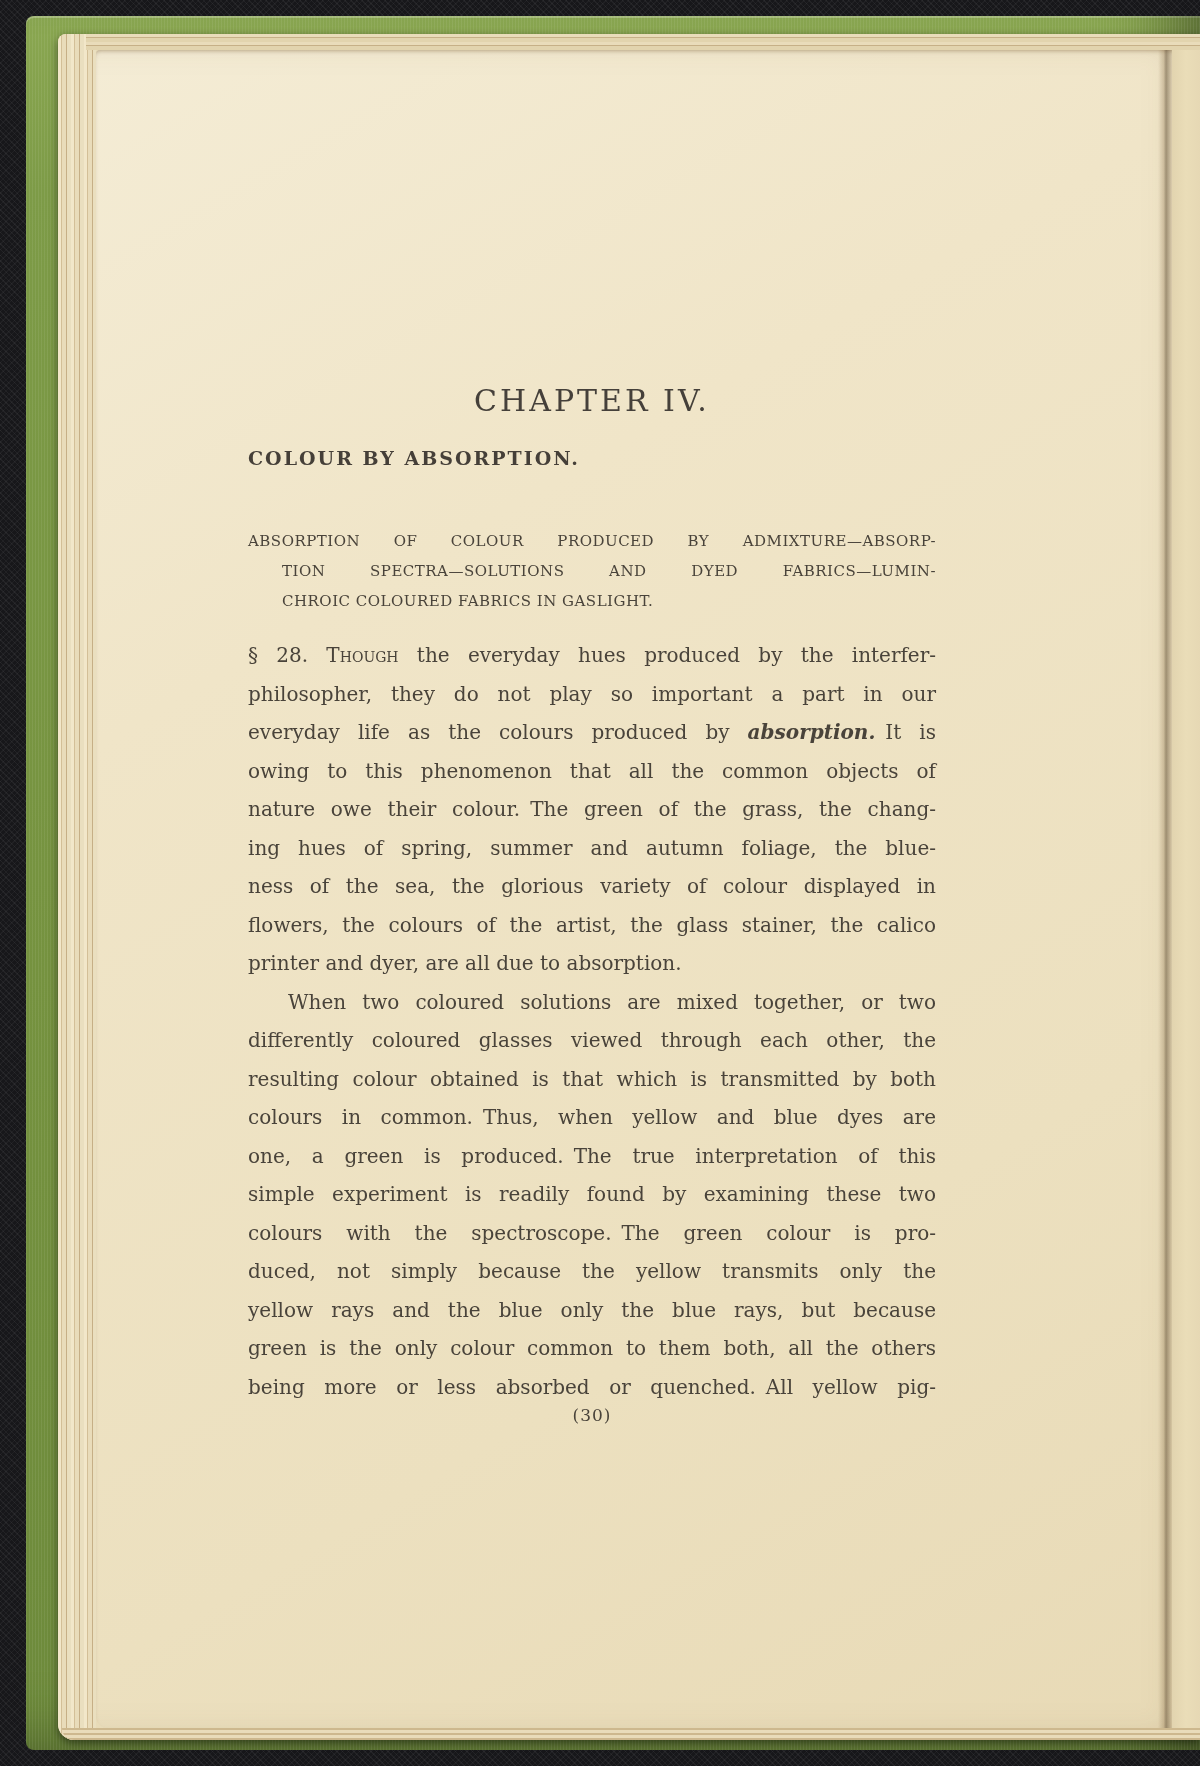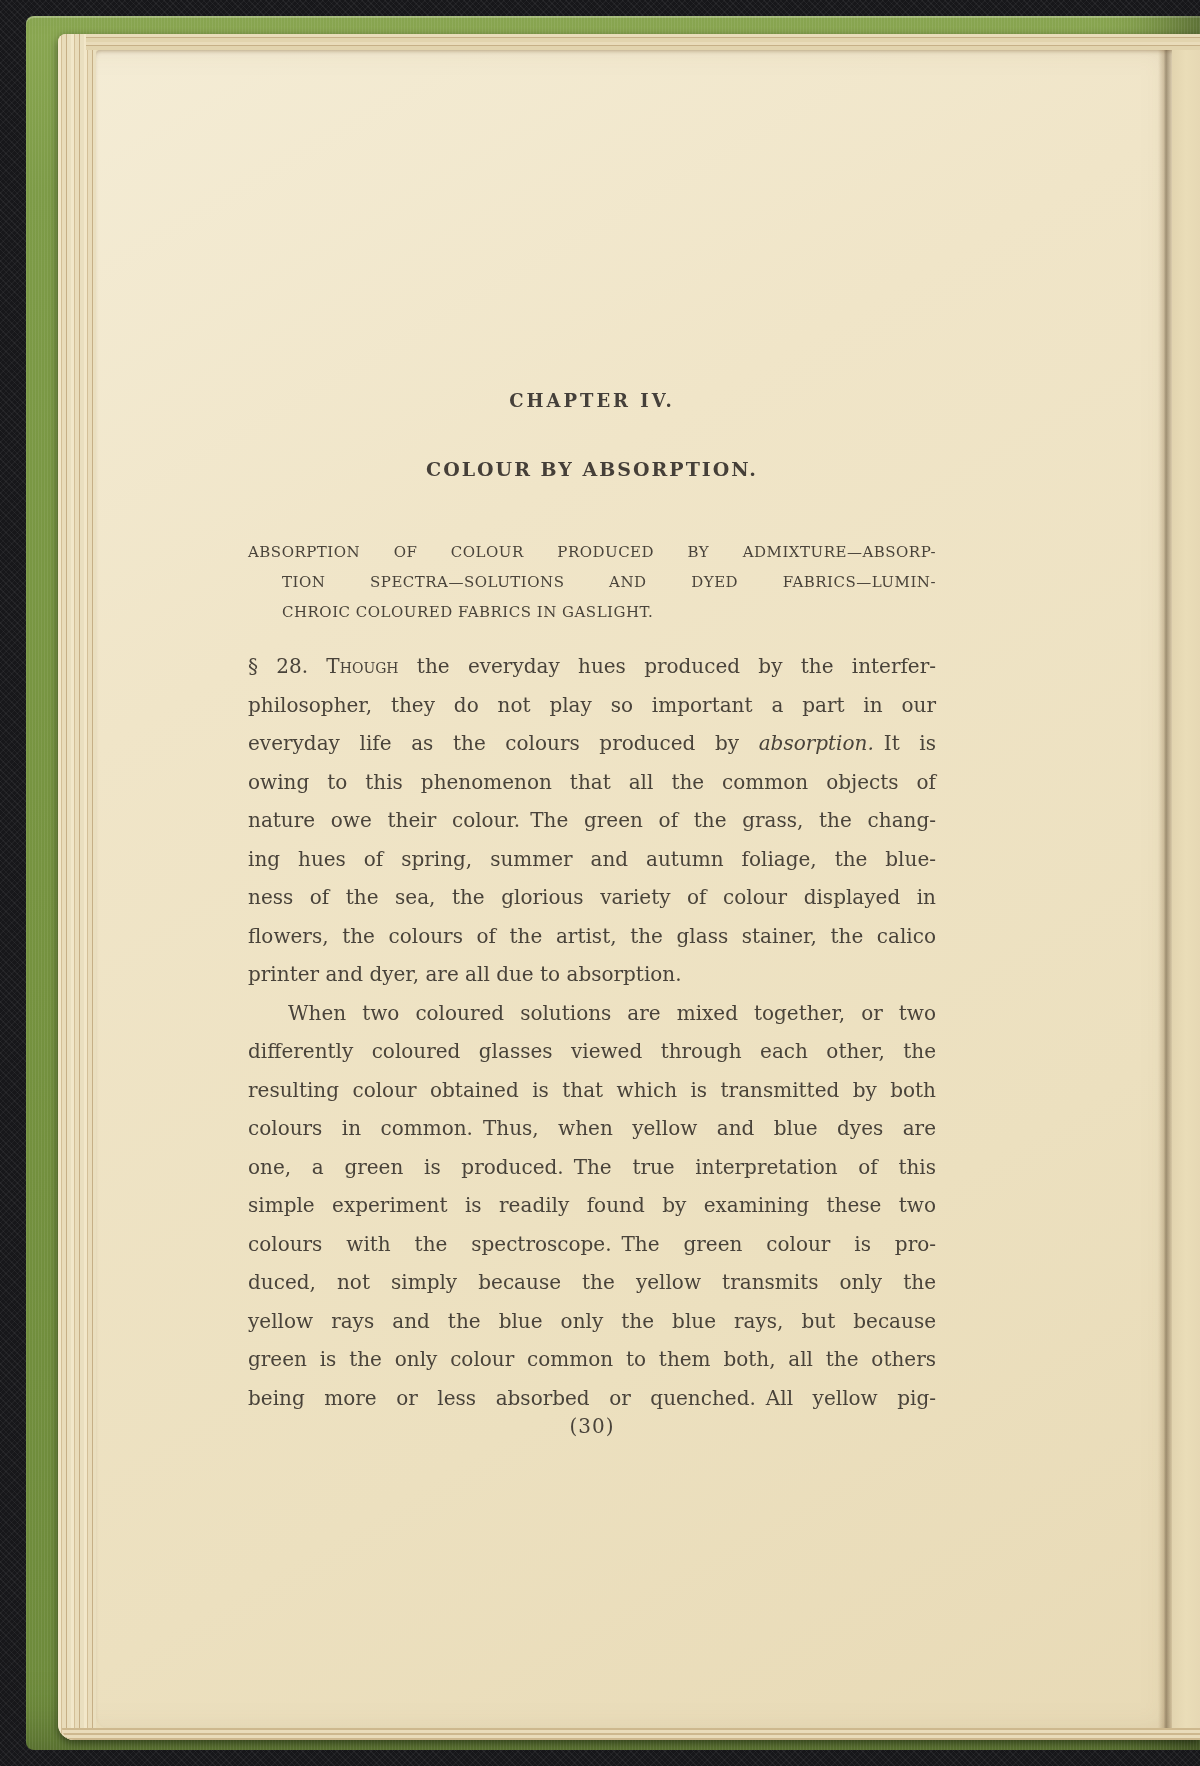--- a/index.html
+++ b/index.html
@@ -58,38 +58,38 @@
   .page-sliver {
     position:absolute; top:0; bottom:0; left:1076px; right:0;
     background:linear-gradient(90deg, #e2d4af 0%, #ead griffcb8 50%, #e6d8b4 100%);
     background:linear-gradient(90deg, #e2d4af 0%, #eaddb8 50%, #e6d8b4 100%);
   }
   
   .text-block {
     position:absolute; left:152px; top:336px; width:688px; color:#49433a;
   }
   .chapter {
-    margin:0 0 41px; font-size:18px; line-height:30px; font-weight:700;
+    margin:0 0 30px; font-size:30px; line-height:30px; font-weight:400;
     letter-spacing:3px; text-align:center; color:#45403a;
   }
   .subtitle {
     margin:0 0 56px; font-size:19px; line-height:24px; font-weight:700;
-    letter-spacing:2px; text-align:center; color:#453f38;
+    letter-spacing:2px; color:#453f38;
   }
   .synopsis { margin:0 0 20px; font-size:15px; line-height:30px; letter-spacing:0.5px; }
   .syn-line { text-align:justify; text-align-last:justify; }
   .syn-line.hang { padding-left:34px; }
   .syn-line.endline { text-align-last:left; }
   .bodytext { font-size:20px; line-height:38.5px; }
   .line { text-align:justify; text-align-last:justify; }
   .line.endline { text-align-last:left; }
   .line.indent { text-indent:40px; }
   .sc { font-variant:small-caps; }
-  .it { font-style:italic; }
-  .pagenum { margin-top:-10px; text-align:center; font-size:20px; letter-spacing:1px; }
+  .it { font-style:italic;font-weight:bold; }
+  .pagenum { margin-top:-10px; text-align:center; font-size:17px; letter-spacing:1px; }
 </style>
 </head>
 <body>
 
 <div class="canvas">
 
   <div class="cover"></div>
 
   <div class="page-stack">
     <div class="edge-left"></div>

